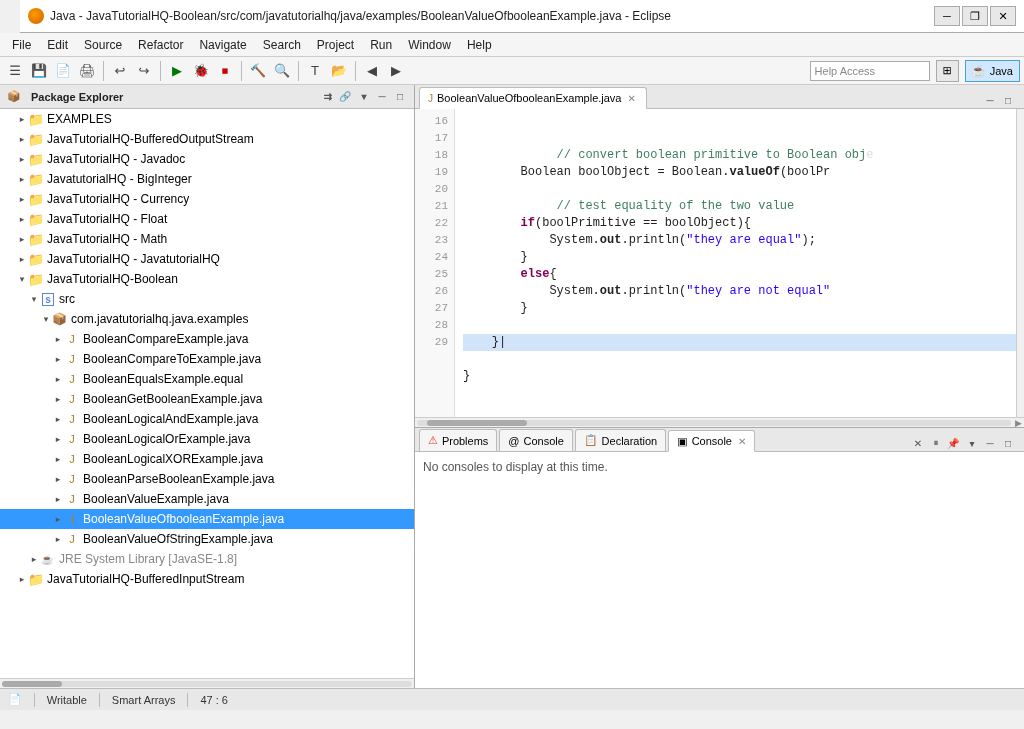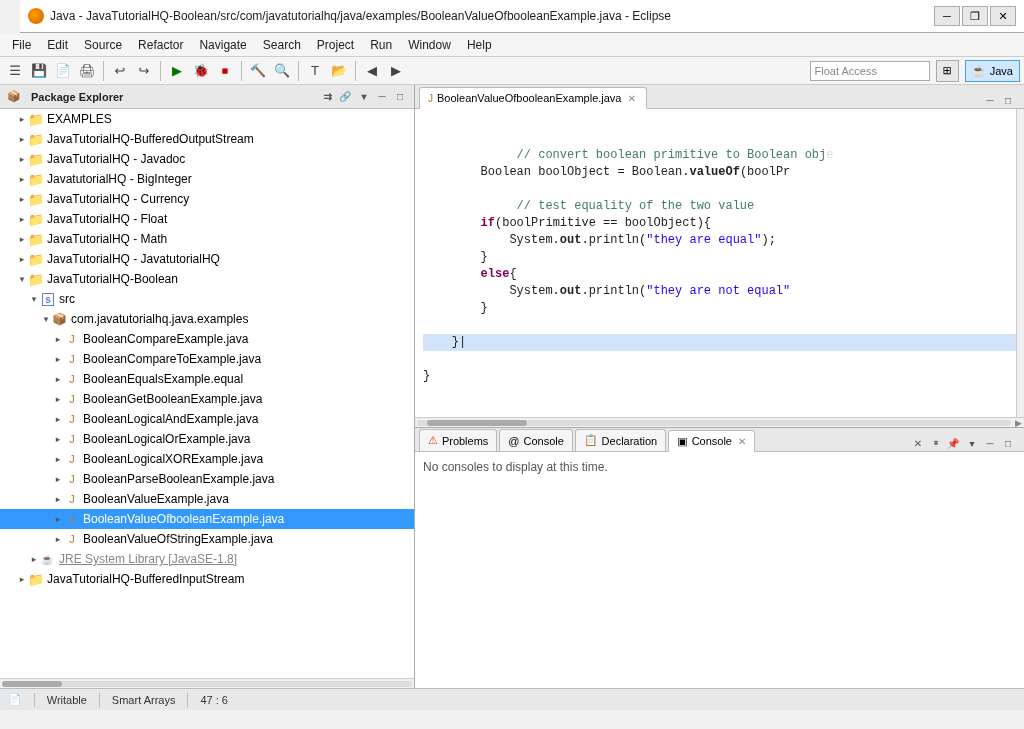--- a/index.html
+++ b/index.html
@@ -316,21 +316,21 @@
   <div class="tb-btn">🔍</div>
   <div class="tb-sep"></div>
   <div class="tb-btn">T</div>
   <div class="tb-btn">📂</div>
   <div class="tb-sep"></div>
   <div class="tb-btn">◀</div>
   <div class="tb-btn">▶</div>
   <div class="tb-spacer"></div>
   <div class="quick-access-container">
     <div class="quick-access-box">
-      <span>Float Access</span>
+      <span>Help Access</span>
     </div>
   </div>
   <div class="perspective-btn">⊞</div>
   <div class="perspective-btn active">
     <span style="font-size:12px;">☕</span>
     <span>Java</span>
   </div>
 </div>
 
 <div id="main-layout">
@@ -502,21 +502,21 @@
             <span class="item-icon">
               <span style="color:#b07a2e;font-size:11px;">J</span>
             </span>
             <span>BooleanValueOfStringExample.java</span>
           </div>
           <div class="tree-item indent-2">
             <span class="tree-arrow closed"></span>
             <span class="item-icon">
               <span style="color:#888;font-size:10px;">☕</span>
             </span>
-            <span style="color: rgb(136, 136, 136); text-decoration: underline;">JRE System Library [JavaSE-1.8]</span>
+            <span style="color: rgb(136, 136, 136);">JRE System Library [JavaSE-1.8]</span>
           </div>
           <div class="tree-item indent-1">
             <span class="tree-arrow closed"></span>
             <span class="item-icon">
               <span style="color:#dcb67a;font-size:13px;">📁</span>
             </span>
             <span>JavaTutorialHQ-BufferedInputStream</span>
           </div>
         </div>
       <div id="explorer-scrollbar-h">
@@ -535,20 +535,36 @@
             <span>BooleanValueOfbooleanExample.java</span>
             <span class="tab-close">✕</span>
           </div>
           <div class="editor-tab-actions">
             <div class="ph-icon">─</div>
             <div class="ph-icon">□</div>
           </div>
 
         </div>
         <div id="code-area" style="position: relative;">
+          <div id="line-numbers">
+          <div class="line-num">16</div>
+              <div class="line-num">17</div>
+              <div class="line-num">18</div>
+              <div class="line-num">19</div>
+              <div class="line-num">20</div>
+              <div class="line-num">21</div>
+              <div class="line-num">22</div>
+              <div class="line-num">23</div>
+              <div class="line-num">24</div>
+              <div class="line-num">25</div>
+              <div class="line-num">26</div>
+              <div class="line-num">27</div>
+              <div class="line-num">28</div>
+              <div class="line-num">29</div>
+            </div>
           <div id="code-content">
           <div style="height: 17px; line-height: 17px;">        <span class="cm">// convert boolean primitive to Boolean obj<span style="color:#ddd;">e</span></span></div><div style="height: 17px; line-height: 17px;">        Boolean boolObject = Boolean.<span style="font-weight:bold;">valueOf</span>(boolPr</div><div style="height: 17px; line-height: 17px;"> </div><div style="height: 17px; line-height: 17px;">        <span class="cm">// test equality of the two value</span></div><div style="height: 17px; line-height: 17px;">        <span class="kw">if</span>(boolPrimitive == boolObject){</div><div style="height: 17px; line-height: 17px;">            System.<span style="font-weight:bold;">out</span>.println(<span class="str">"they are equal"</span>);</div><div style="height: 17px; line-height: 17px;">        }</div><div style="height: 17px; line-height: 17px;">        <span class="kw">else</span>{</div><div style="height: 17px; line-height: 17px;">            System.<span style="font-weight:bold;">out</span>.println(<span class="str">"they are not equal"</span></div><div style="height: 17px; line-height: 17px;">        }</div><div style="height: 17px; line-height: 17px;"> </div><div style="height: 17px; line-height: 17px; background: rgb(210, 228, 250);">    }|</div><div style="height: 17px; line-height: 17px;"> </div><div style="height: 17px; line-height: 17px;">}</div></div>
         <div style="position: absolute; right: 0px; top: 0px; width: 8px; height: 100%; background: rgb(240, 240, 240); border-left: 1px solid rgb(204, 204, 204);"></div>
           </div>
         <div id="editor-scrollbar">
           <div class="h-scroll-track">
             <div class="h-scroll-thumb" style="left:10px; width:100px;"></div>
           </div>
           <span style="font-size:9px; color:#888; margin-left:4px;">▶</span>
         </div>

